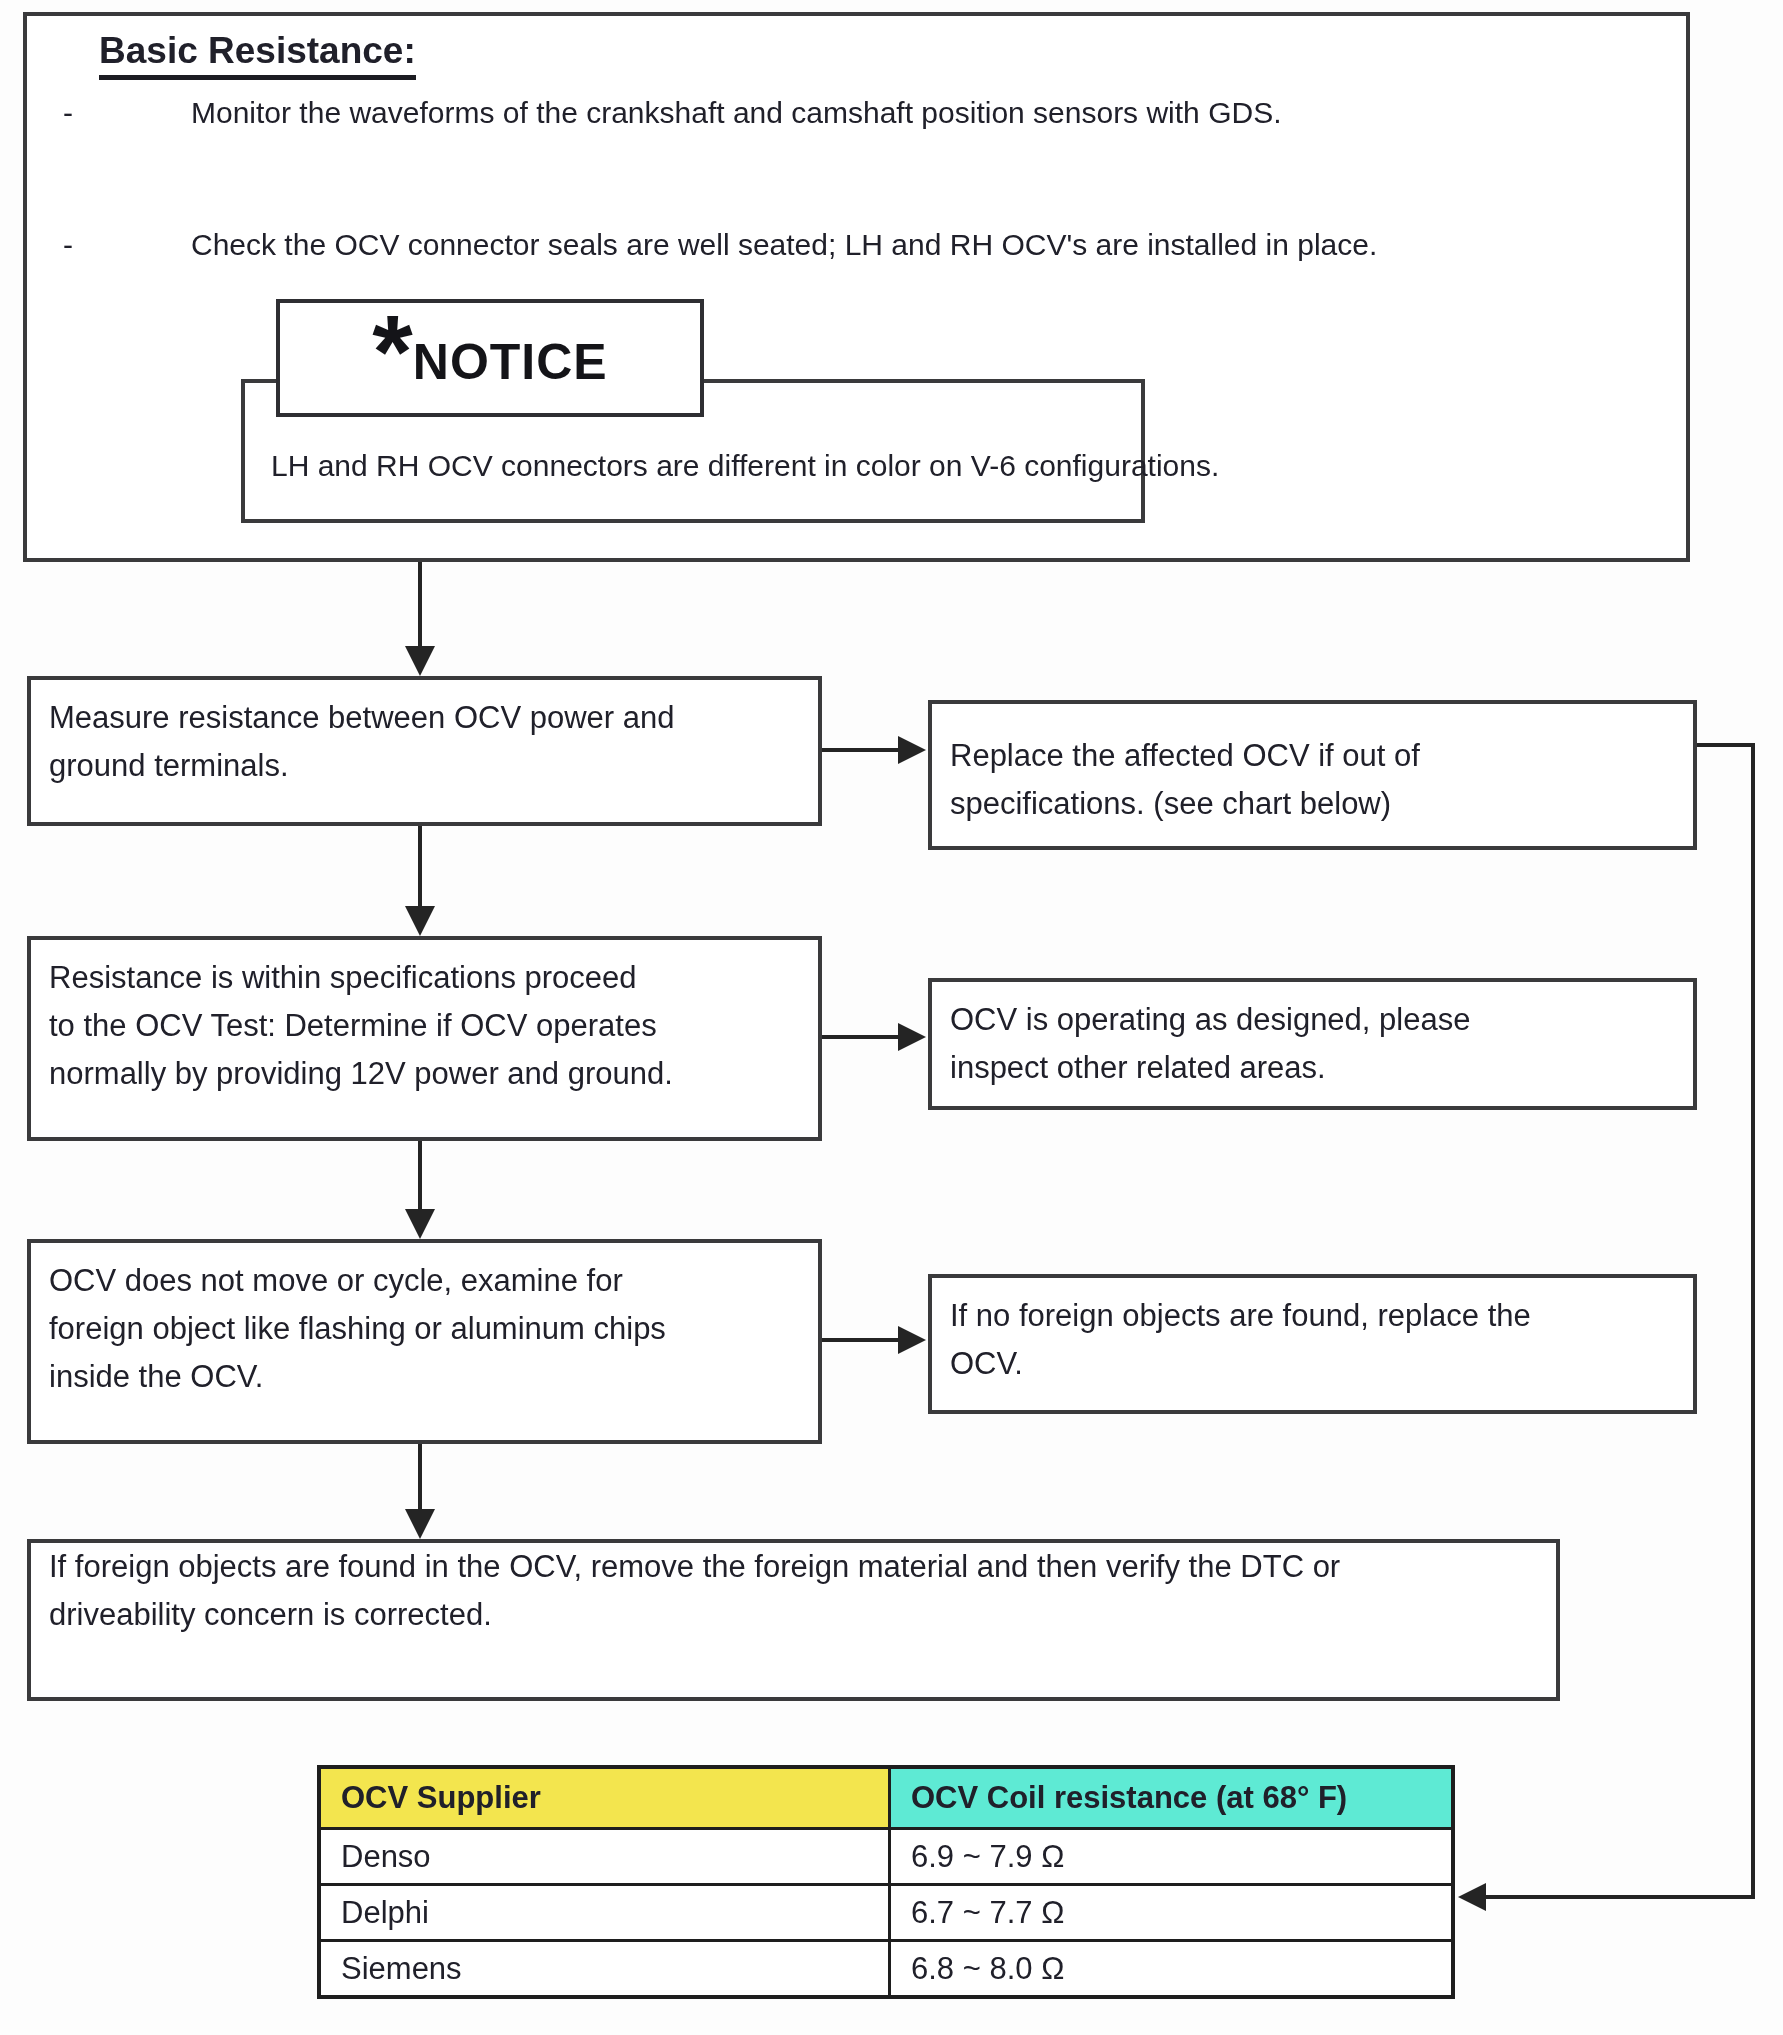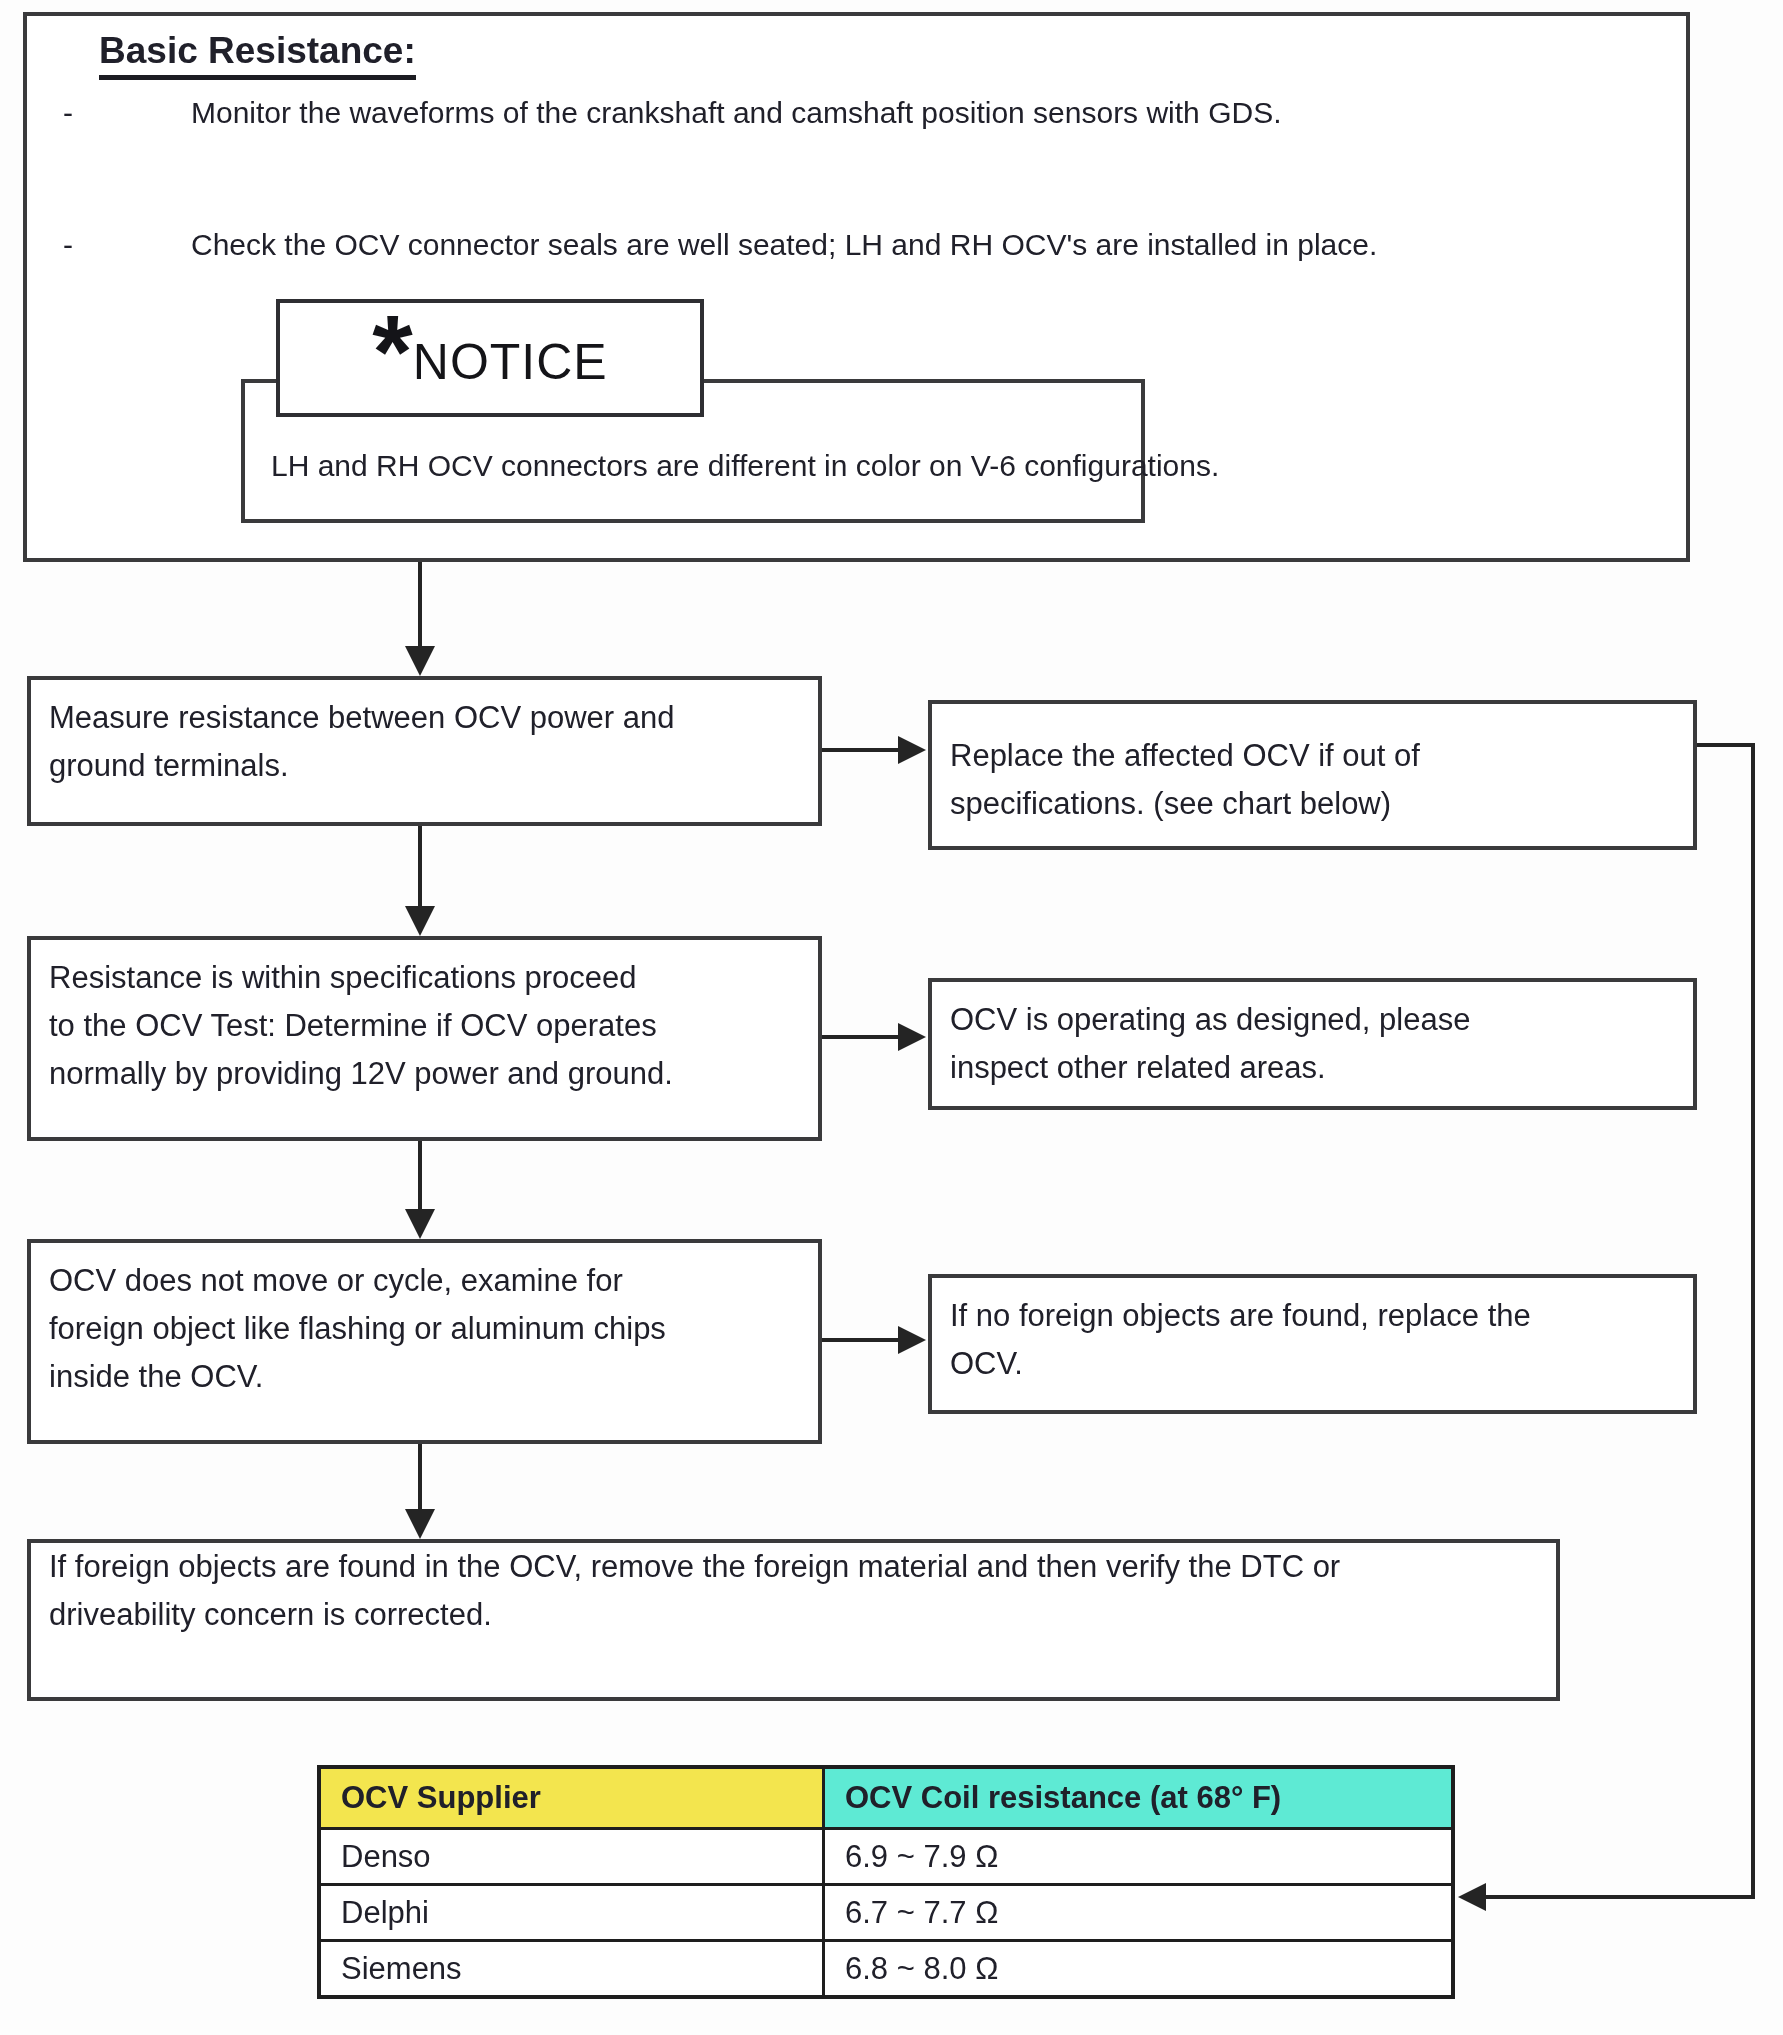--- a/index.html
+++ b/index.html
@@ -16,30 +16,30 @@
   .head-left{position:absolute;width:0;height:0;border-top:14px solid transparent;
              border-bottom:14px solid transparent;border-right:28px solid #242424;}
   .heading{position:absolute;left:72px;top:14px;font-size:37px;font-weight:700;
            border-bottom:5px solid #1c1c22;padding-bottom:3px;}
   .bullet-row{position:absolute;left:30px;font-size:30px;white-space:nowrap;}
   .bullet-marker{display:inline-block;width:128px;padding-left:6px;}
   .notice-label-box{position:absolute;left:249px;top:283px;width:428px;height:118px;
                     background:#fff;border:4px solid #2e2e32;box-sizing:border-box;z-index:3;
                     display:flex;justify-content:center;align-items:flex-start;}
   .notice-asterisk{font-size:104px;font-weight:700;line-height:86px;margin-top:6px;color:#141418;}
-  .notice-word{font-size:50px;font-weight:400;letter-spacing:1px;margin-top:30px;color:#141418;}
+  .notice-word{font-size:50px;font-weight:700;letter-spacing:1px;margin-top:30px;color:#141418;}
   .notice-content-box{position:absolute;left:214px;top:363px;width:904px;height:144px;
                       background:#fff;border:4px solid #3a3a3c;box-sizing:border-box;z-index:2;}
   .notice-text{position:absolute;left:26px;top:66px;font-size:30px;white-space:nowrap;}
   .spec-table{position:absolute;left:317px;top:1765px;width:1138px;
               border:4px solid #1e1e1e;box-sizing:border-box;background:#fff;}
   .t-row{display:flex;border-top:3px solid #1e1e1e;}
   .t-row:first-child{border-top:none;}
   .t-cell{box-sizing:border-box;padding-left:20px;font-size:31px;display:flex;align-items:center;}
-  .t-c1{width:504px;border-right:3px solid #1e1e1e;}
+  .t-c1{width:570px;border-right:3px solid #1e1e1e;}
   .t-c2{flex:1;}
   .t-head .t-cell{font-weight:700;height:58px;}
   .t-data .t-cell{height:53px;}
 </style>
 </head>
 <body>
 
 <div class="canvas">
 
   <div class="box" style="left:23px;top:12px;width:1667px;height:550px;">

